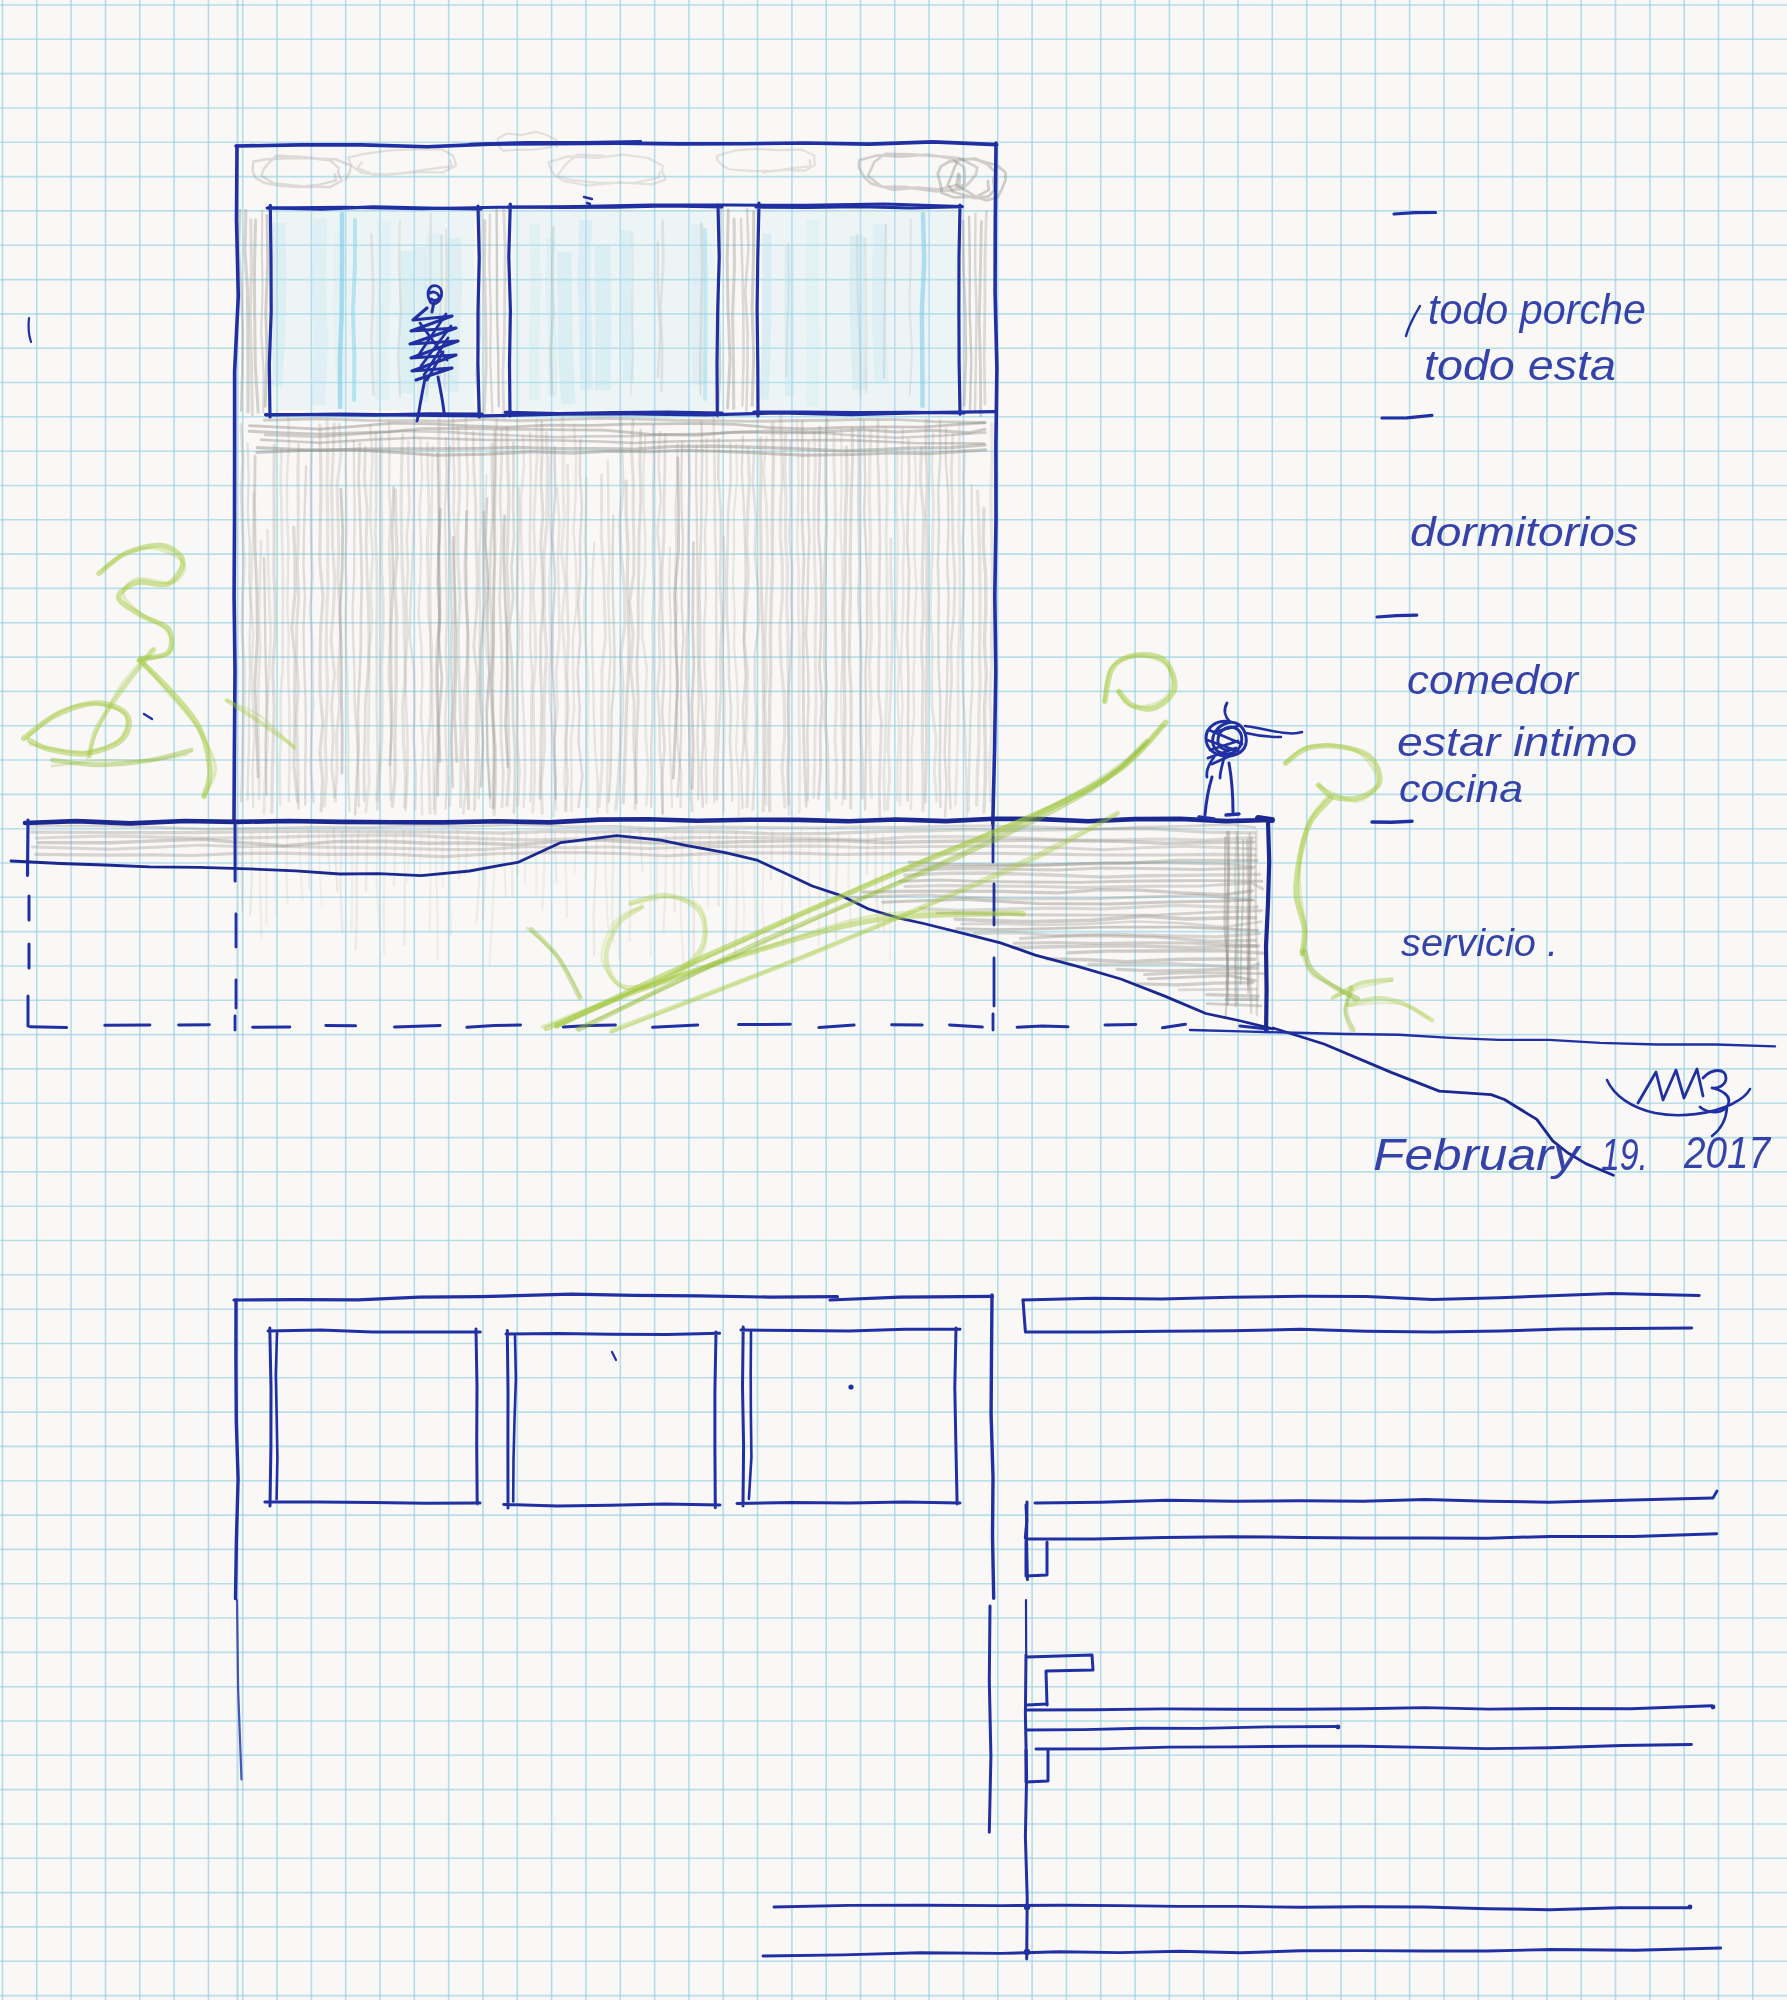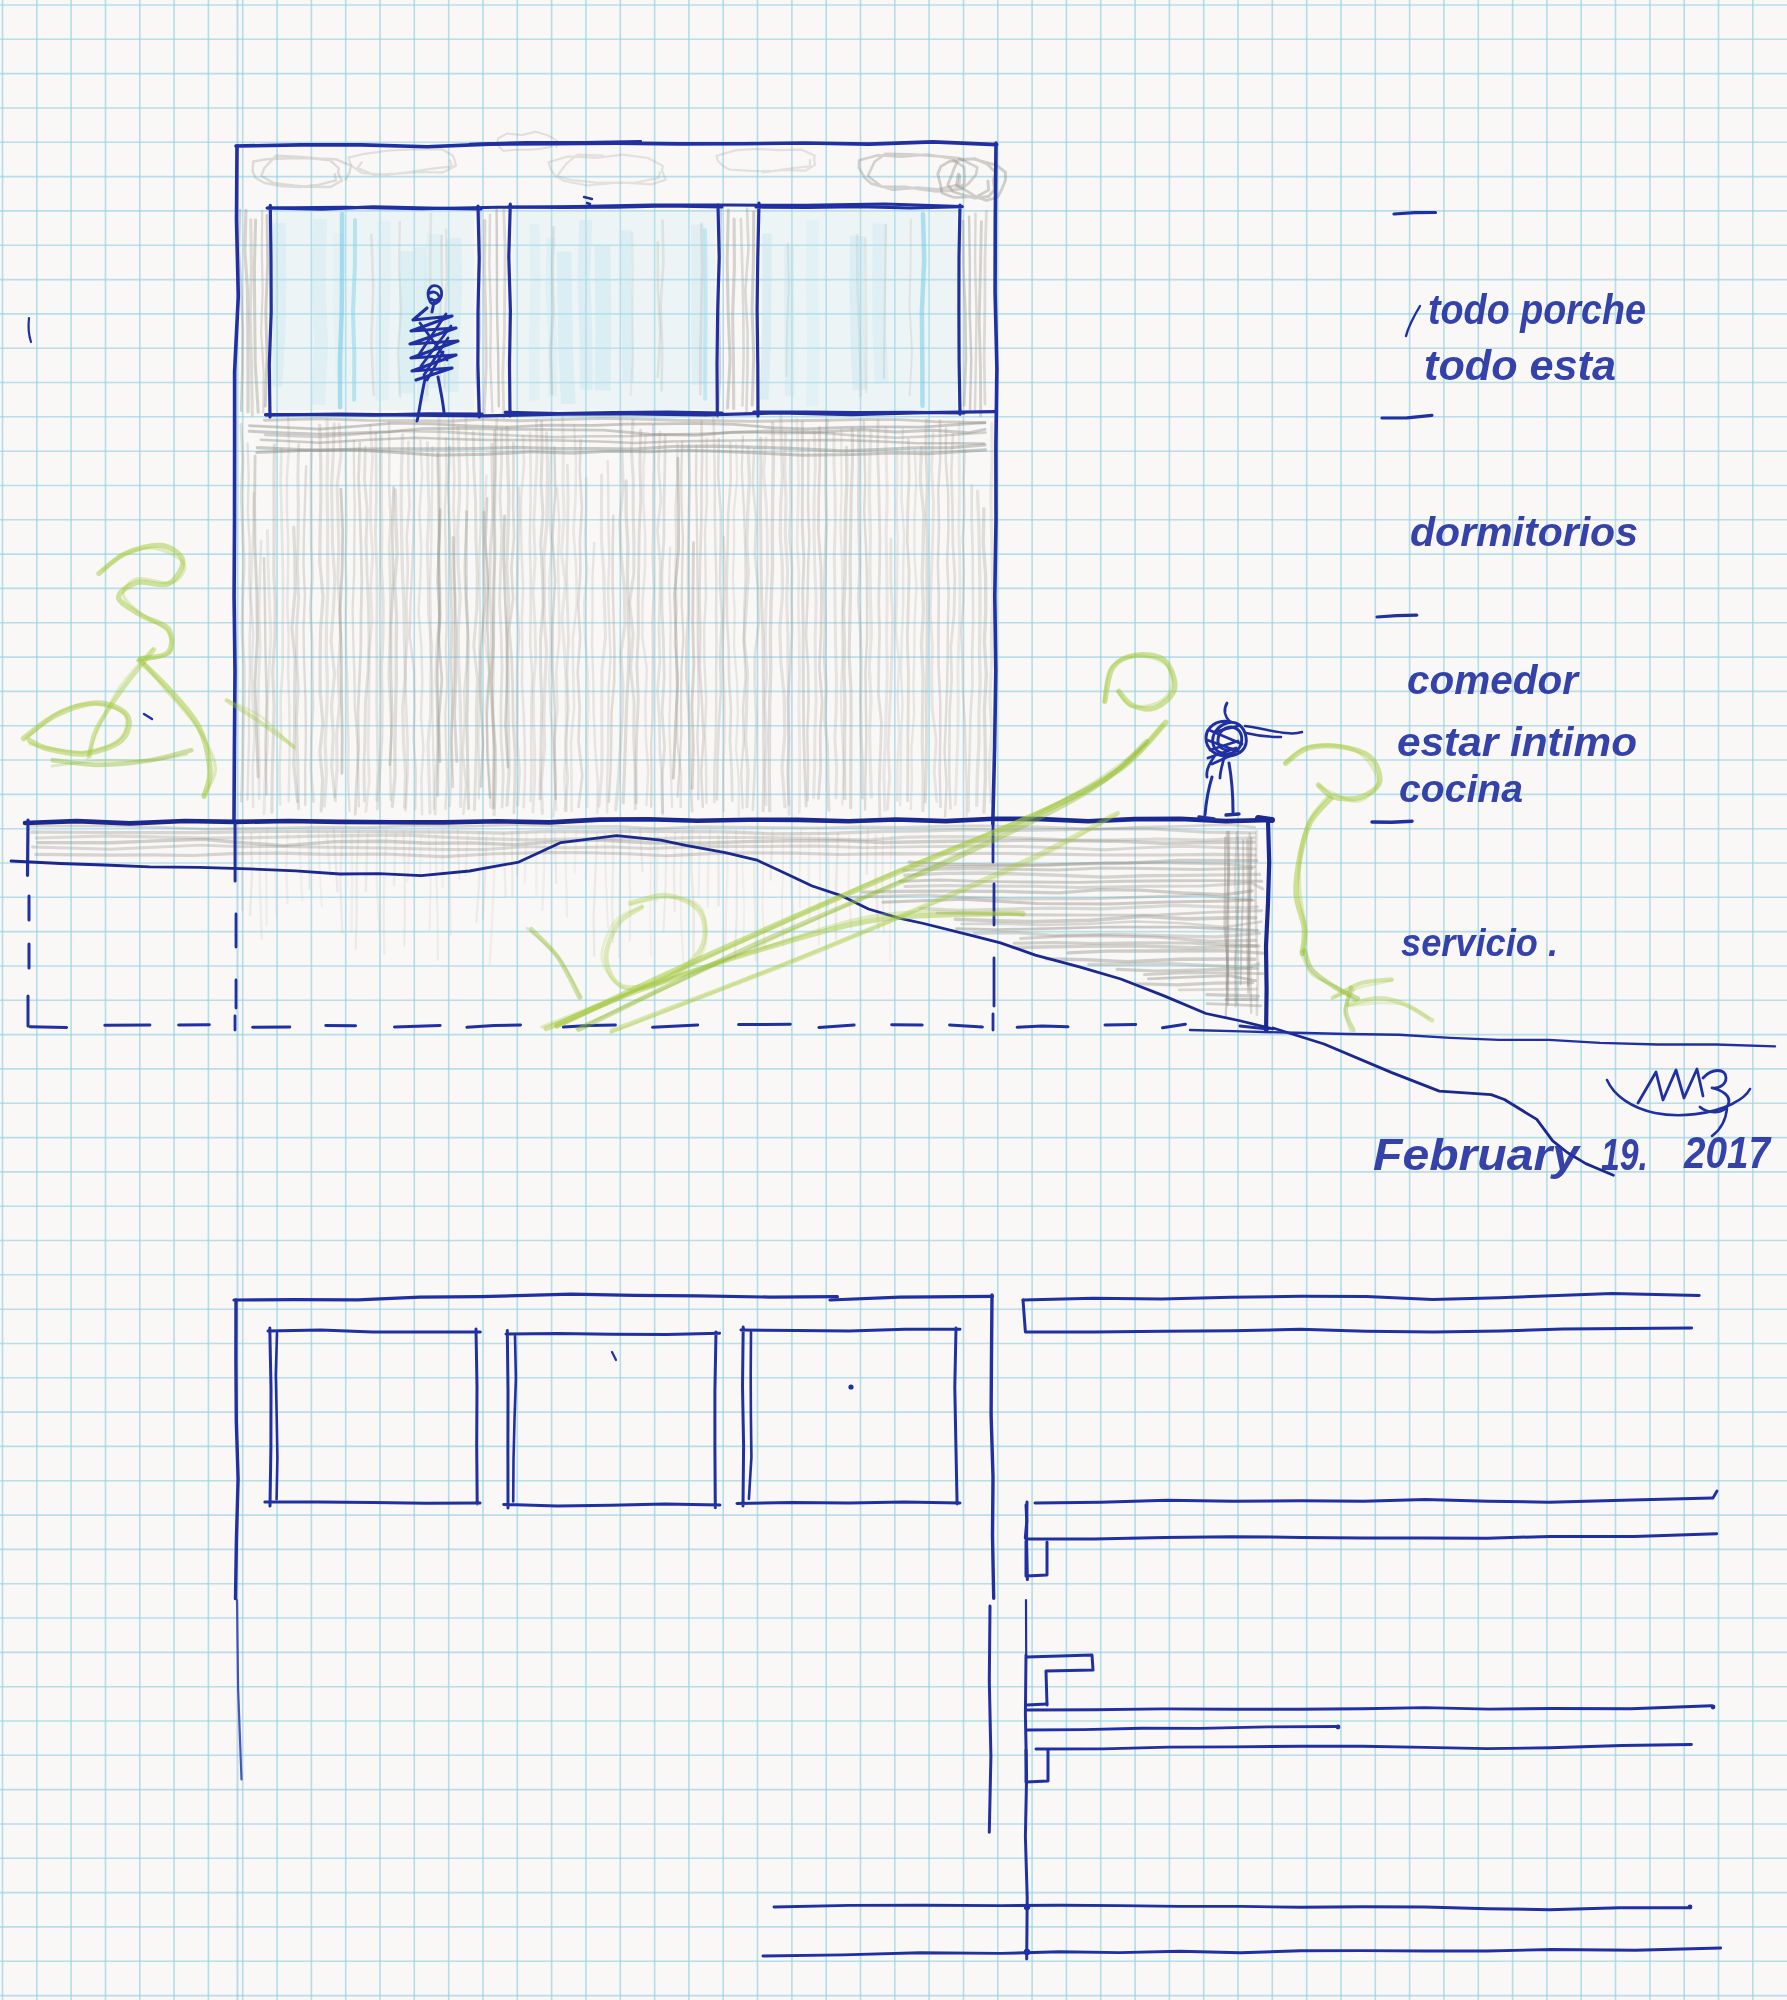--- a/index.html
+++ b/index.html
@@ -1,16 +1,16 @@
 <!DOCTYPE html>
 <html><head>
 <meta charset="utf-8">
 <style>
   html,body{margin:0;padding:0;background:#f9f8f6;}
-  #page{position:relative;width:1787px;height:2000px;overflow:hidden;font-weight:bold;}
+  #page{position:relative;width:1787px;height:2000px;overflow:hidden;}
 </style>
 </head>
 <body>
 
 <div id="page">
 <svg width="1787" height="2000" viewBox="0 0 1787 2000">
 
 <rect x="0" y="0" width="1787" height="2000" fill="#f9f8f6"></rect>
 
 <path d="M2.5,0V2000M36.8,0V2000M71.1,0V2000M105.5,0V2000M139.8,0V2000M174.1,0V2000M208.4,0V2000M242.7,0V2000M277.1,0V2000M311.4,0V2000M345.7,0V2000M380.0,0V2000M414.3,0V2000M448.7,0V2000M483.0,0V2000M517.3,0V2000M551.6,0V2000M585.9,0V2000M620.3,0V2000M654.6,0V2000M688.9,0V2000M723.2,0V2000M757.5,0V2000M791.9,0V2000M826.2,0V2000M860.5,0V2000M894.8,0V2000M929.1,0V2000M963.5,0V2000M997.8,0V2000M1032.1,0V2000M1066.4,0V2000M1100.7,0V2000M1135.1,0V2000M1169.4,0V2000M1203.7,0V2000M1238.0,0V2000M1272.3,0V2000M1306.7,0V2000M1341.0,0V2000M1375.3,0V2000M1409.6,0V2000M1443.9,0V2000M1478.3,0V2000M1512.6,0V2000M1546.9,0V2000M1581.2,0V2000M1615.5,0V2000M1649.9,0V2000M1684.2,0V2000M1718.5,0V2000M1752.8,0V2000" stroke="#99d2e3" stroke-width="1.6" stroke-opacity="0.72" fill="none"></path>

